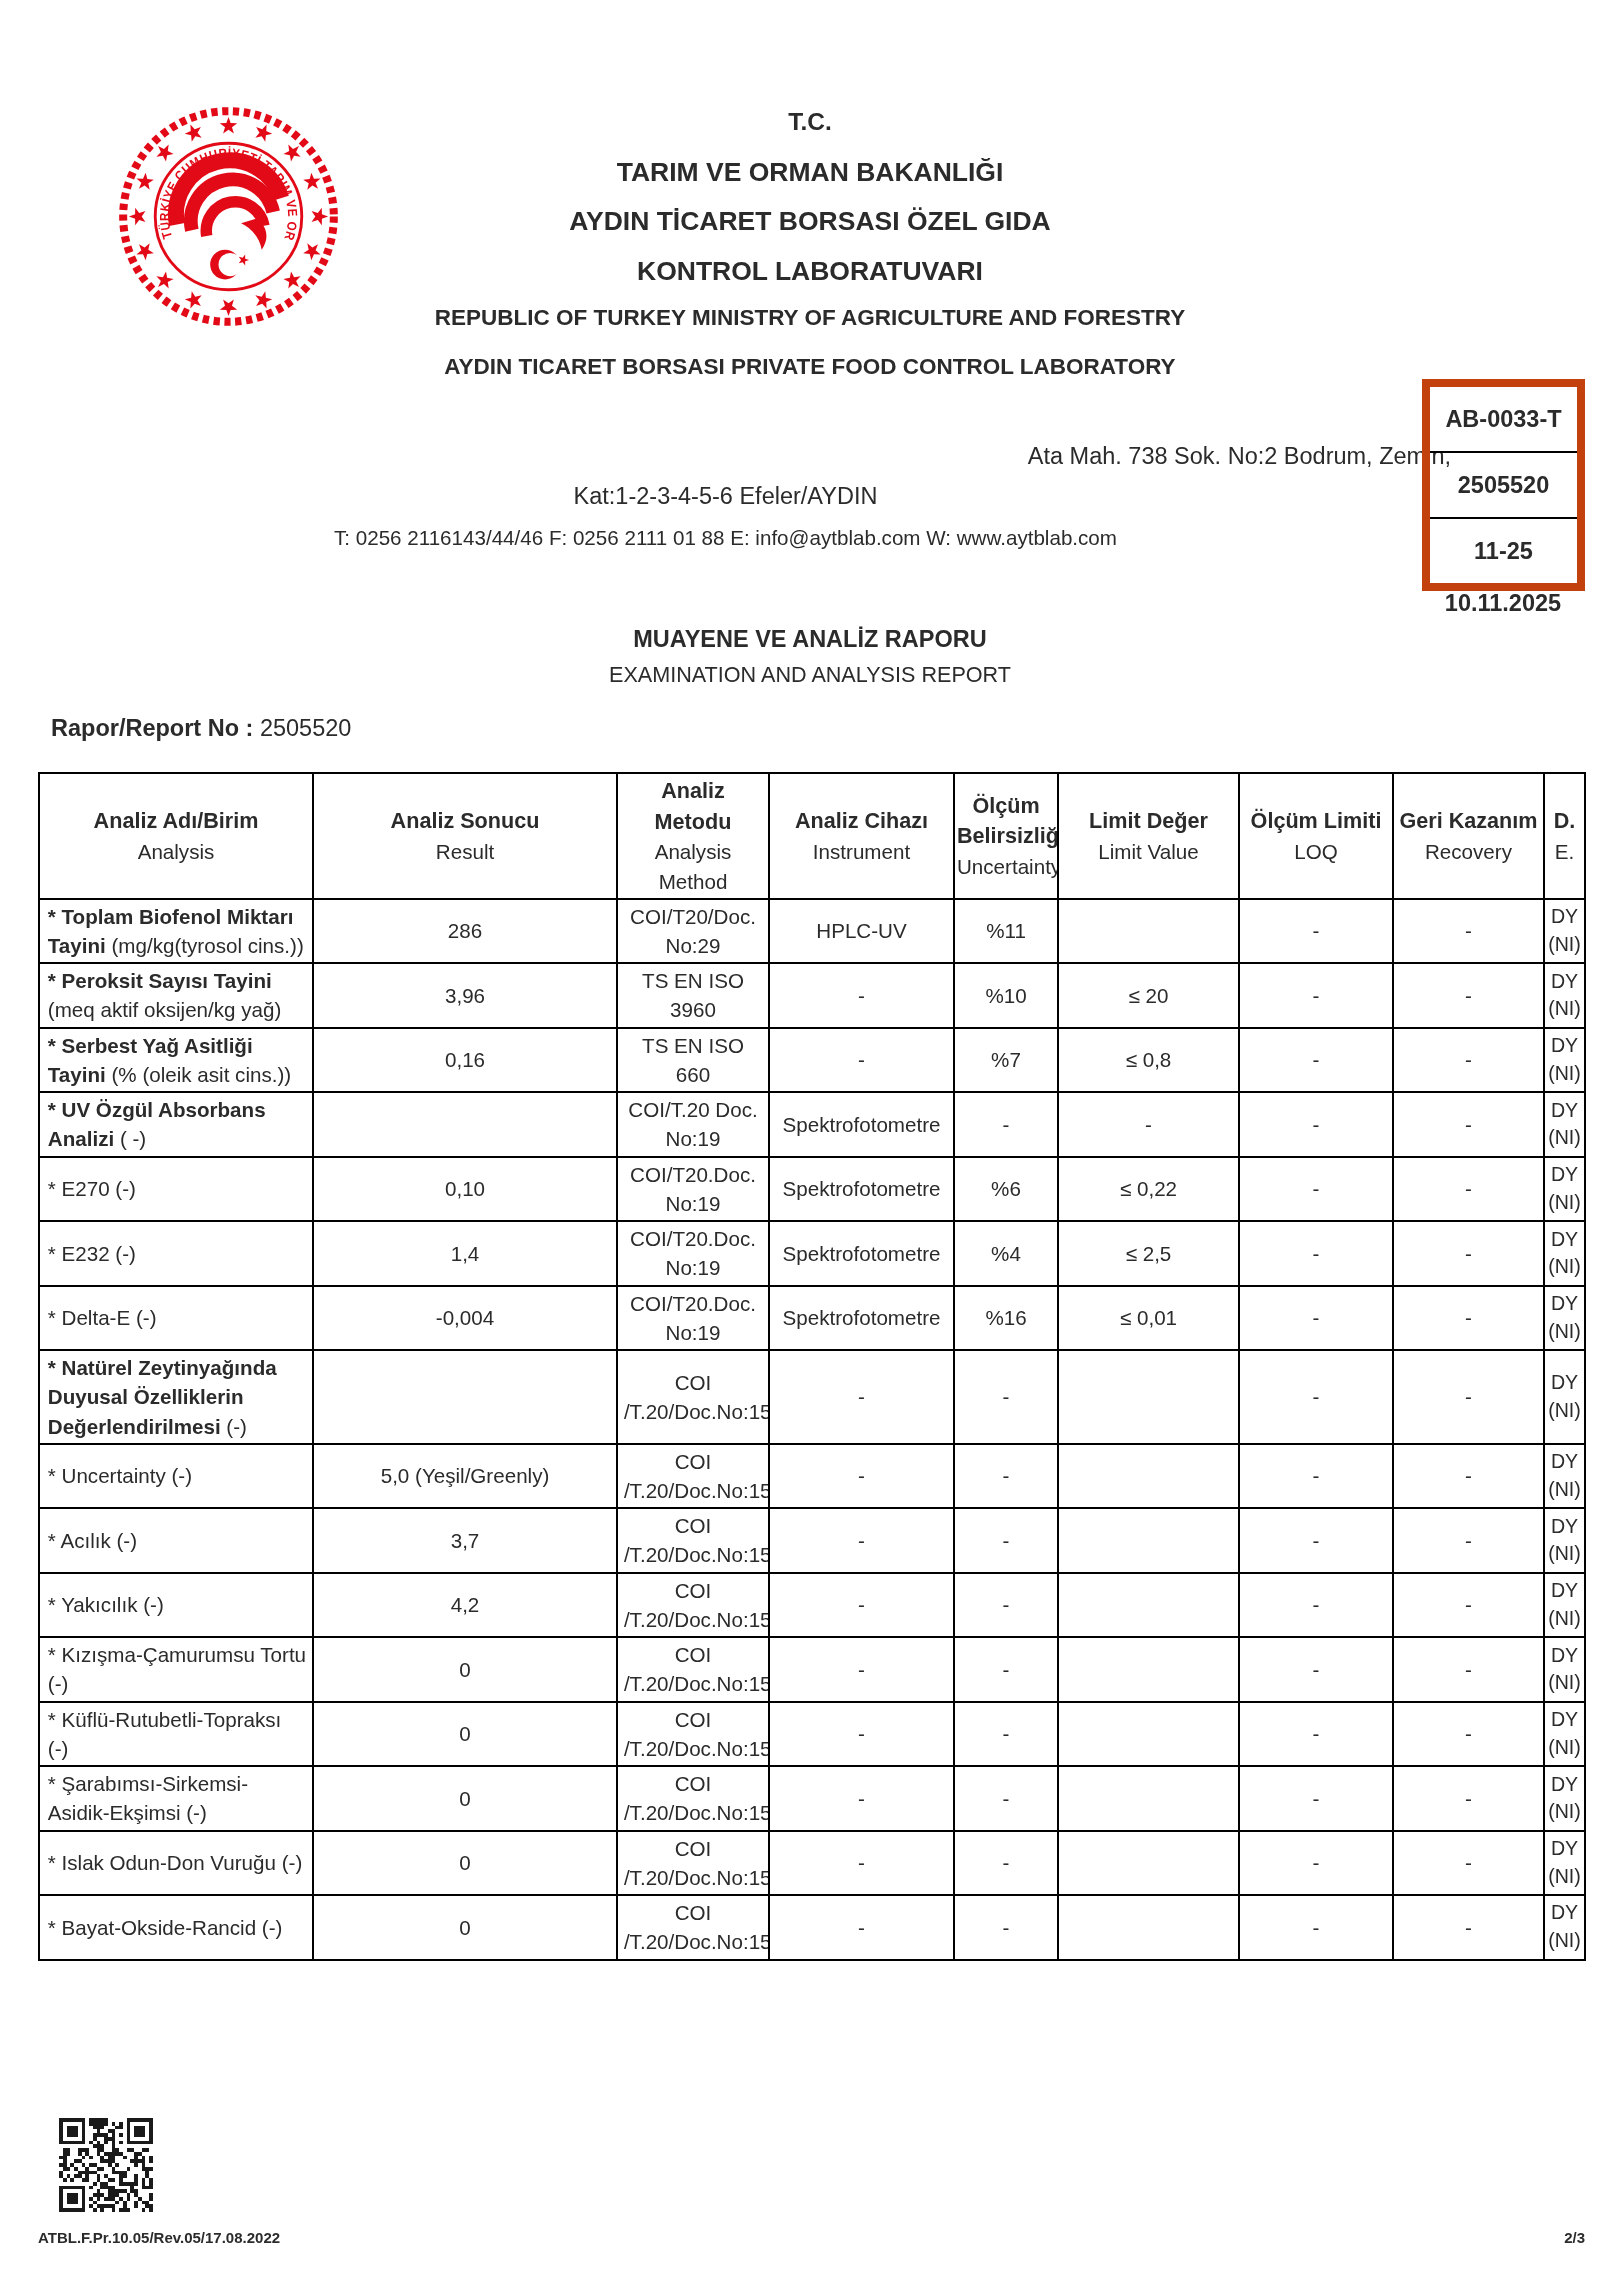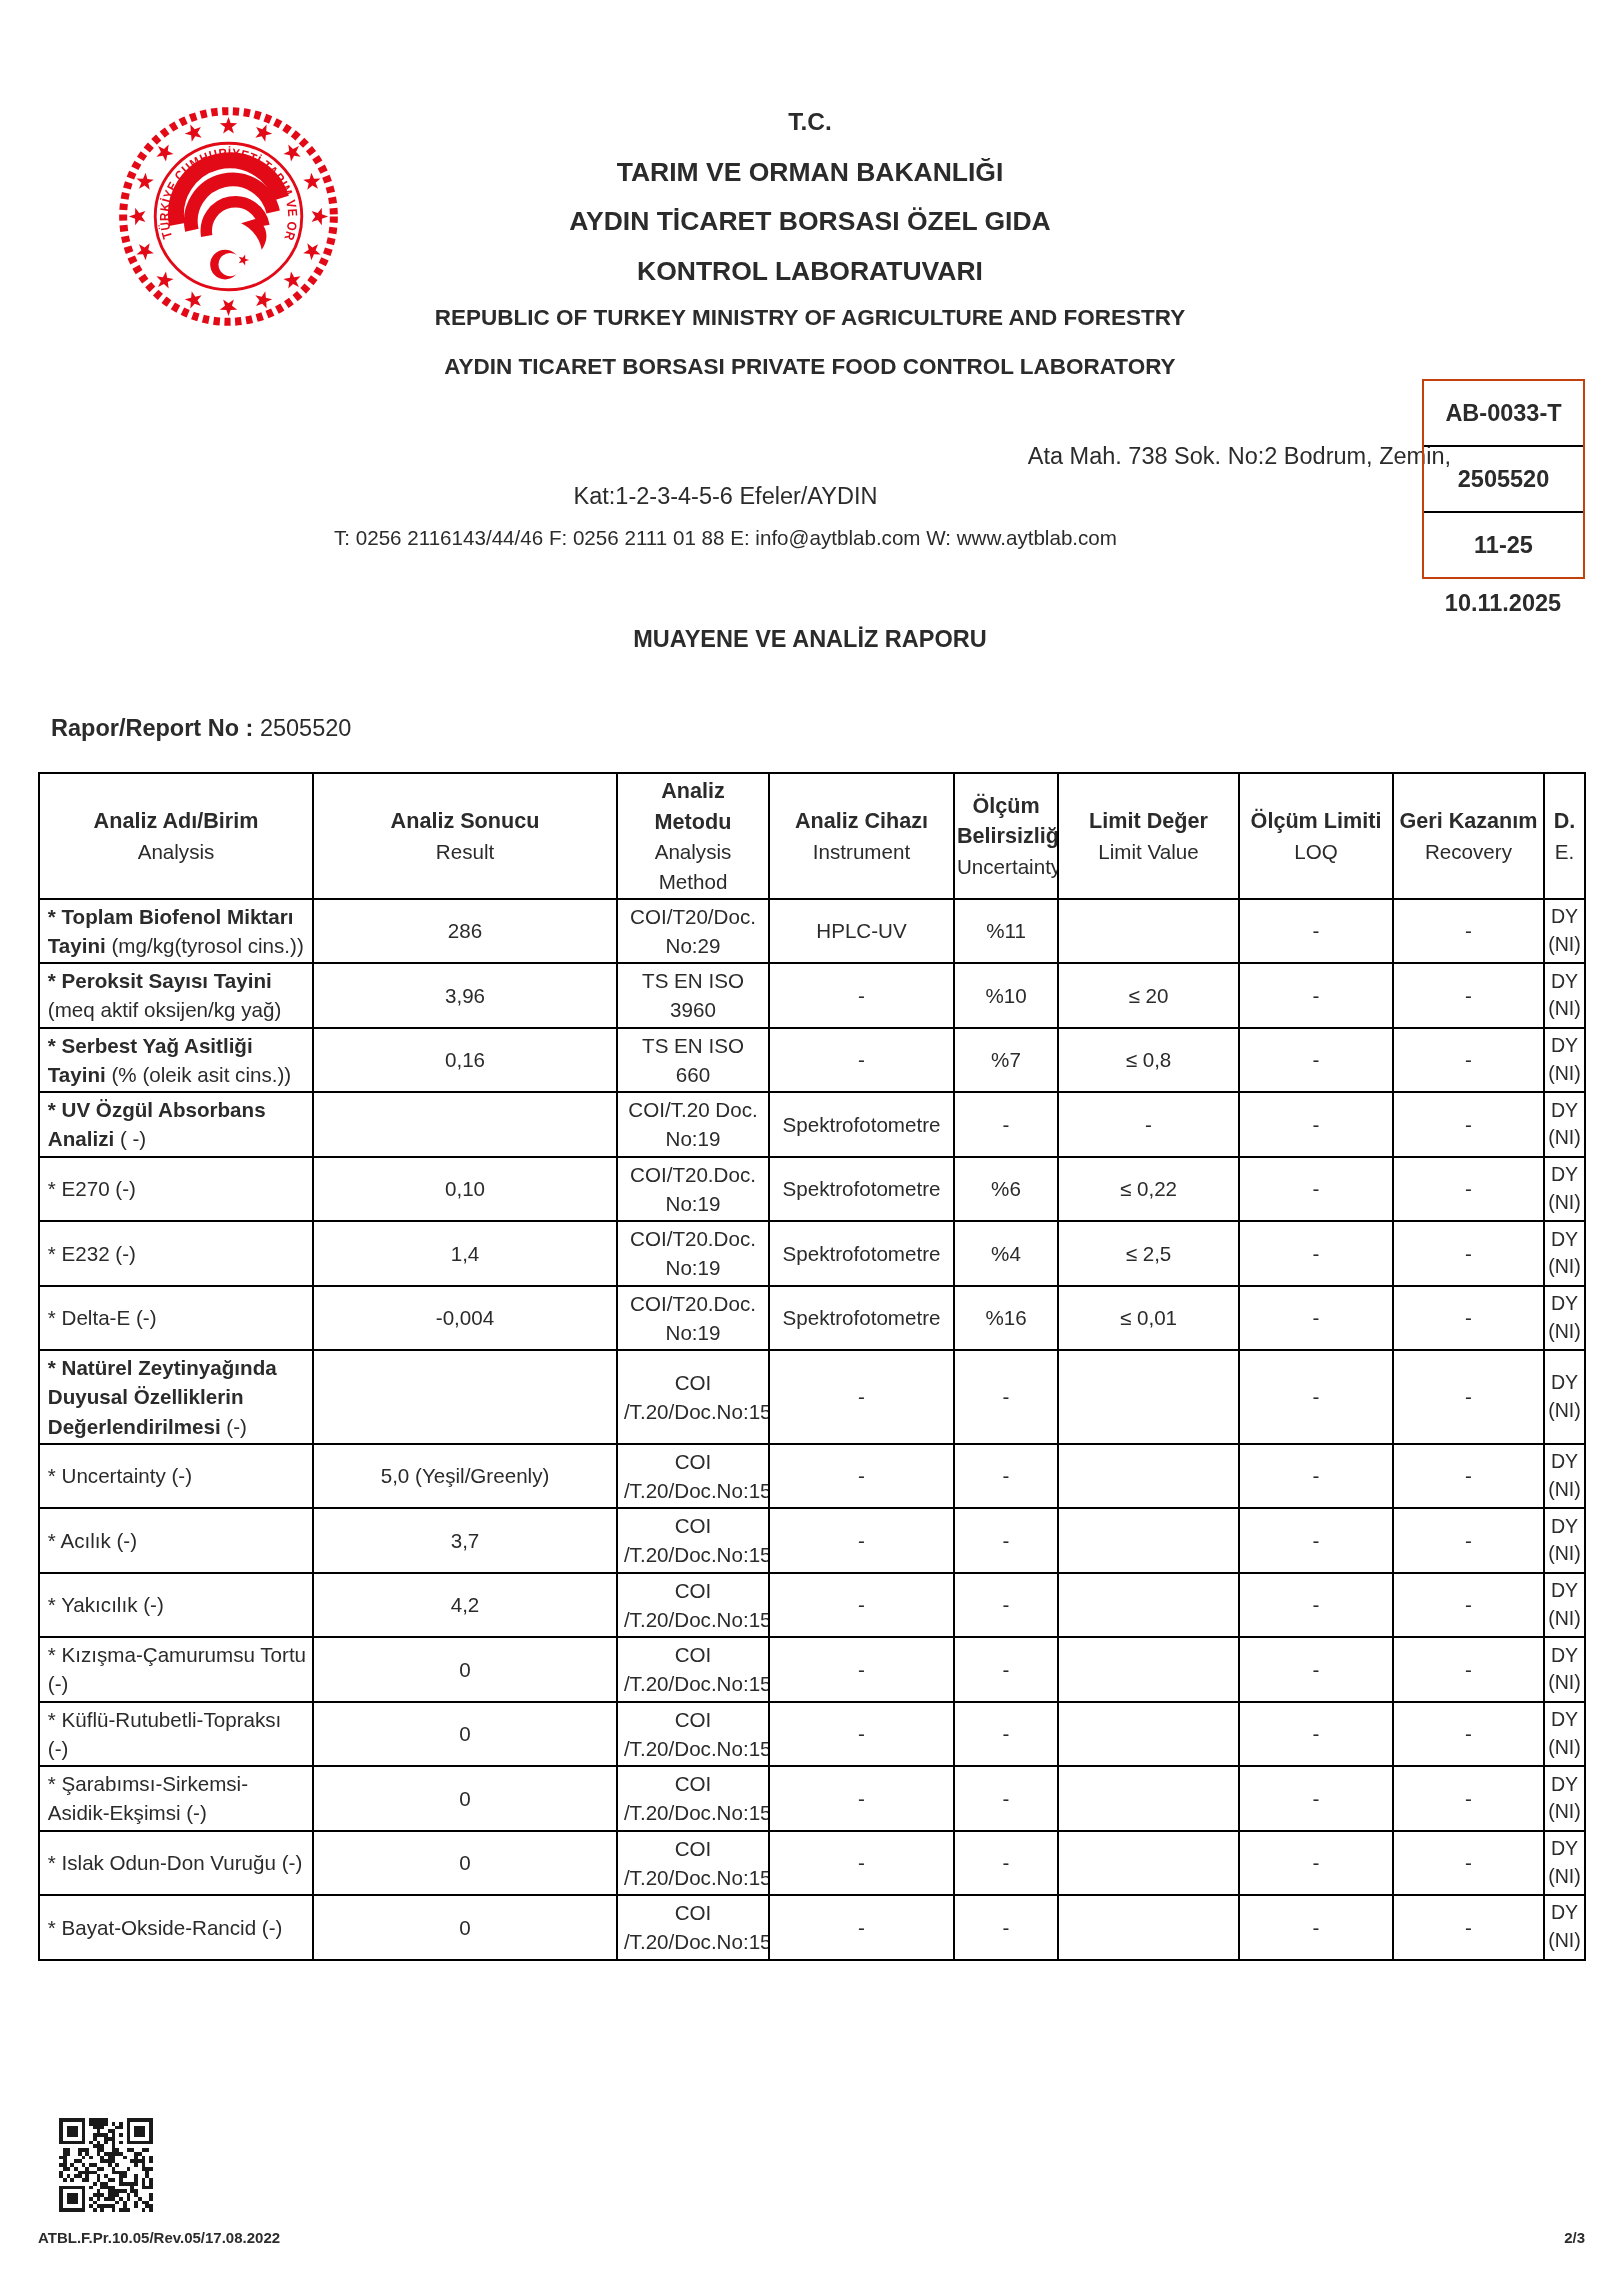--- a/index.html
+++ b/index.html
@@ -16,21 +16,21 @@
   .h-en   { font-size:22.5px; font-weight:bold; margin-bottom:22.5px; }
   .h-en.last { margin-bottom:0; }
 
   .contact { position:absolute; top:443px; left:0; width:1451px; text-align:center; }
   .addr1 { font-size:23.5px; margin-bottom:12.7px;text-align:right; }
   .addr2 { font-size:23.5px; margin-bottom:16.7px; }
   .phone { font-size:20.6px; }
 
   .info-box {
     position:absolute; left:1422px; top:379px; width:163px;
-    border:2px solid #c2410c; box-sizing:border-box;
+    border:8px solid #c2410c; box-sizing:border-box;
   }
   .info-cell {
     height:64px; display:flex; align-items:center; justify-content:center;
     font-size:23.5px; font-weight:bold; border-bottom:2px solid #000;
   }
   .info-cell:last-child { border-bottom:none; }
   .info-date {
     position:absolute; left:1416px; top:590px; width:174px; text-align:center;
     font-size:23.5px; font-weight:bold;
   }
@@ -133,20 +133,21 @@
 
   <div class="info-box">
     <div class="info-cell">AB-0033-T</div>
     <div class="info-cell">2505520</div>
     <div class="info-cell">11-25</div>
   </div>
   <div class="info-date">10.11.2025</div>
 
   <div class="rpt-title">
     <div class="t1">MUAYENE VE ANALİZ RAPORU</div>
+    <div class="t2">EXAMINATION AND ANALYSIS REPORT</div>
   </div>
 
   <div class="report-no">
     <b>Rapor/Report No :</b>
     <span>2505520</span>
   </div>
 
   <table class="rpt">
     <colgroup>
       <col style="width:274px">

